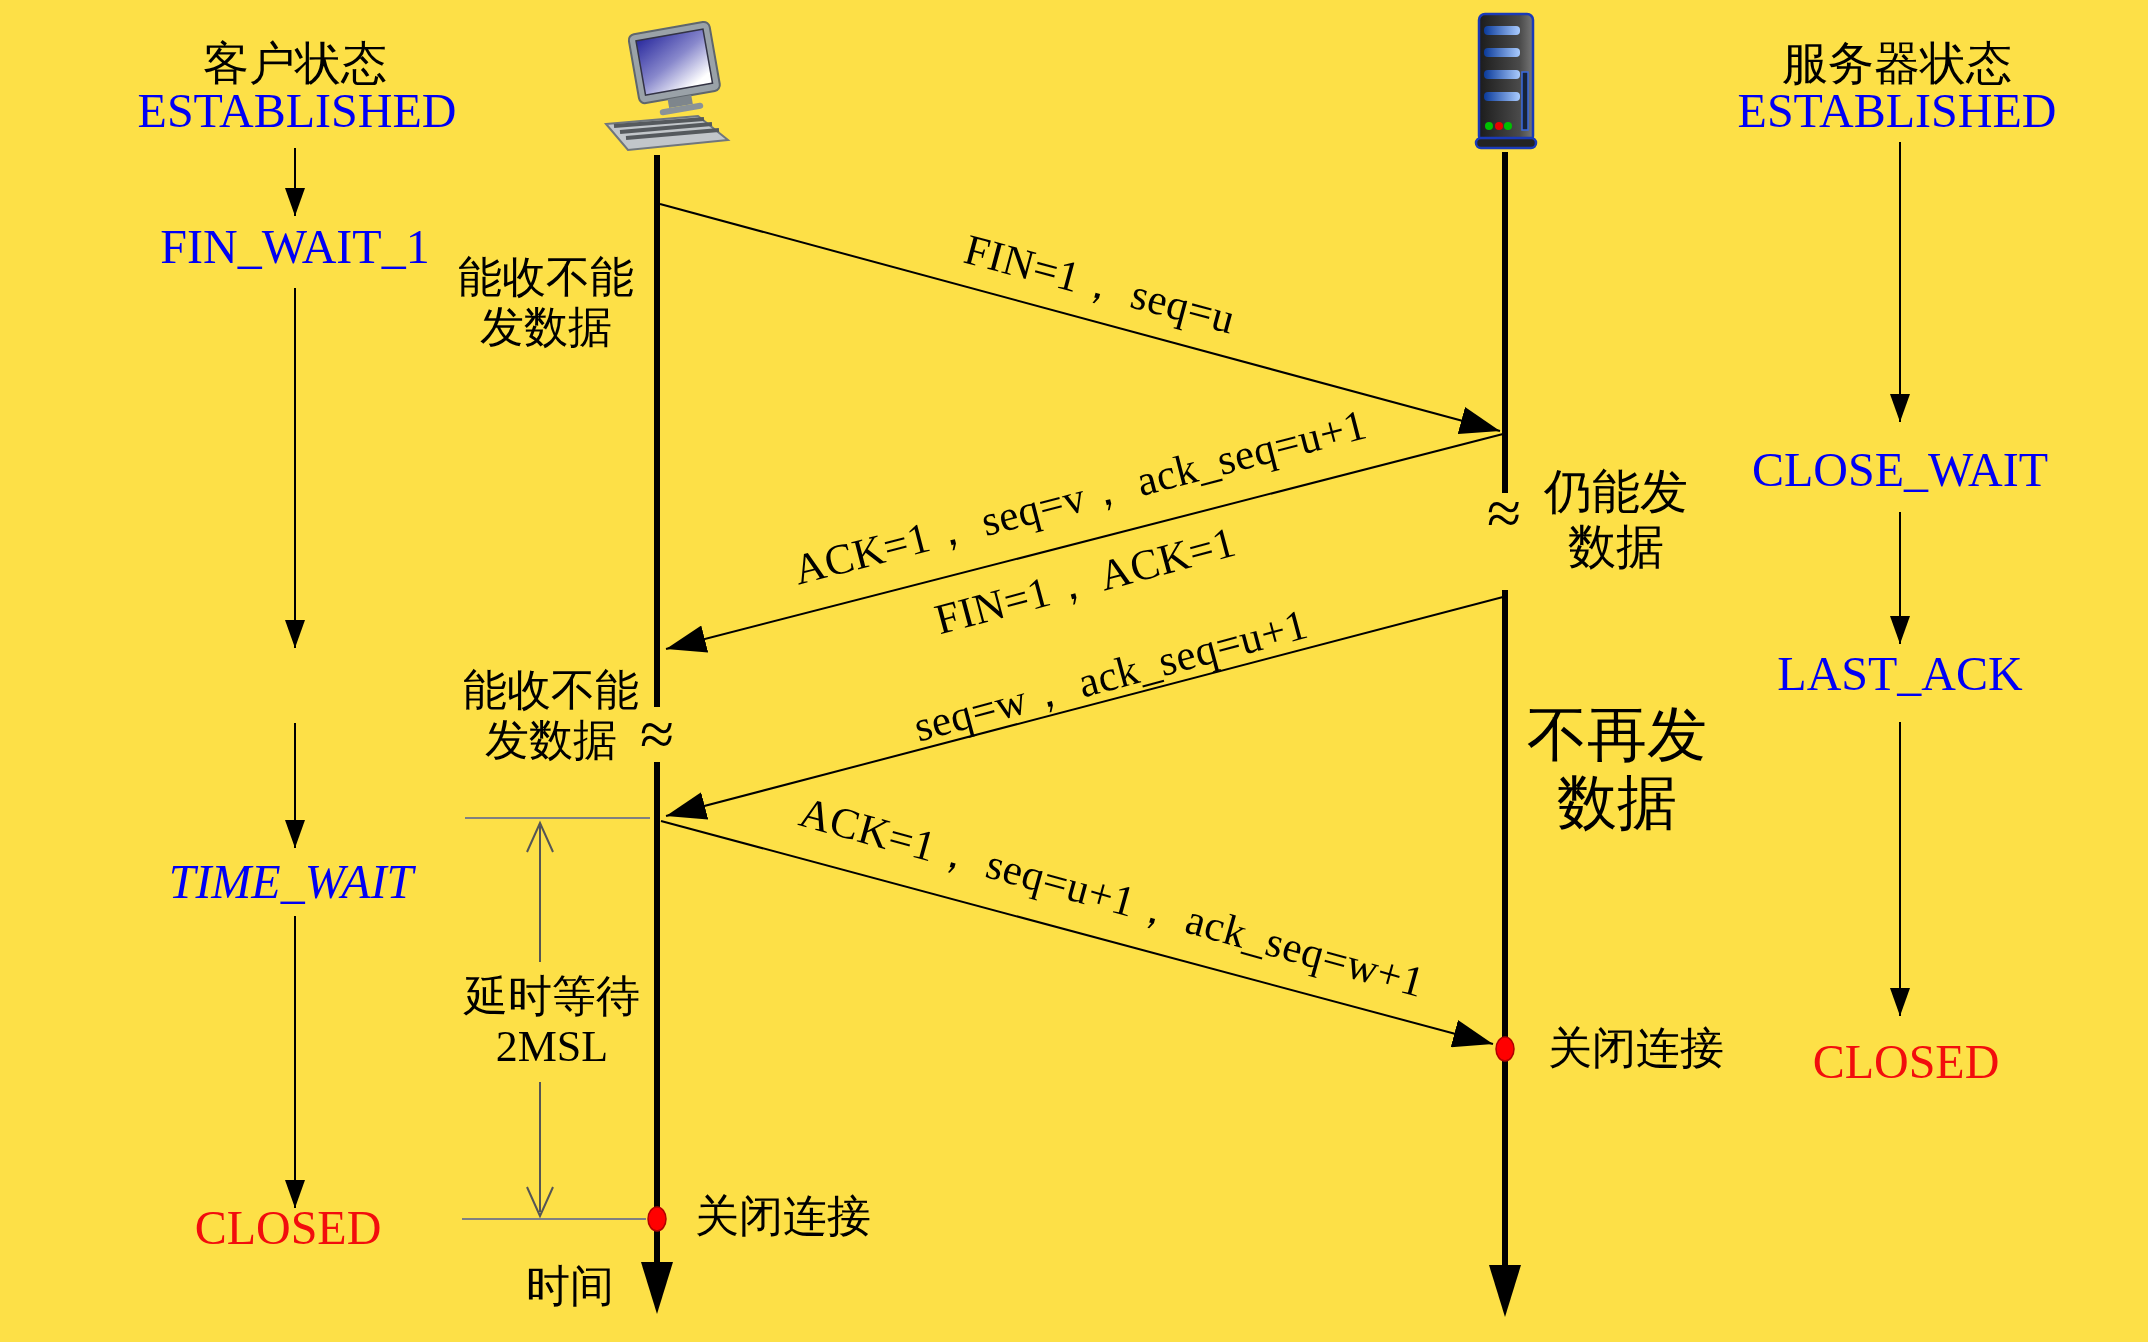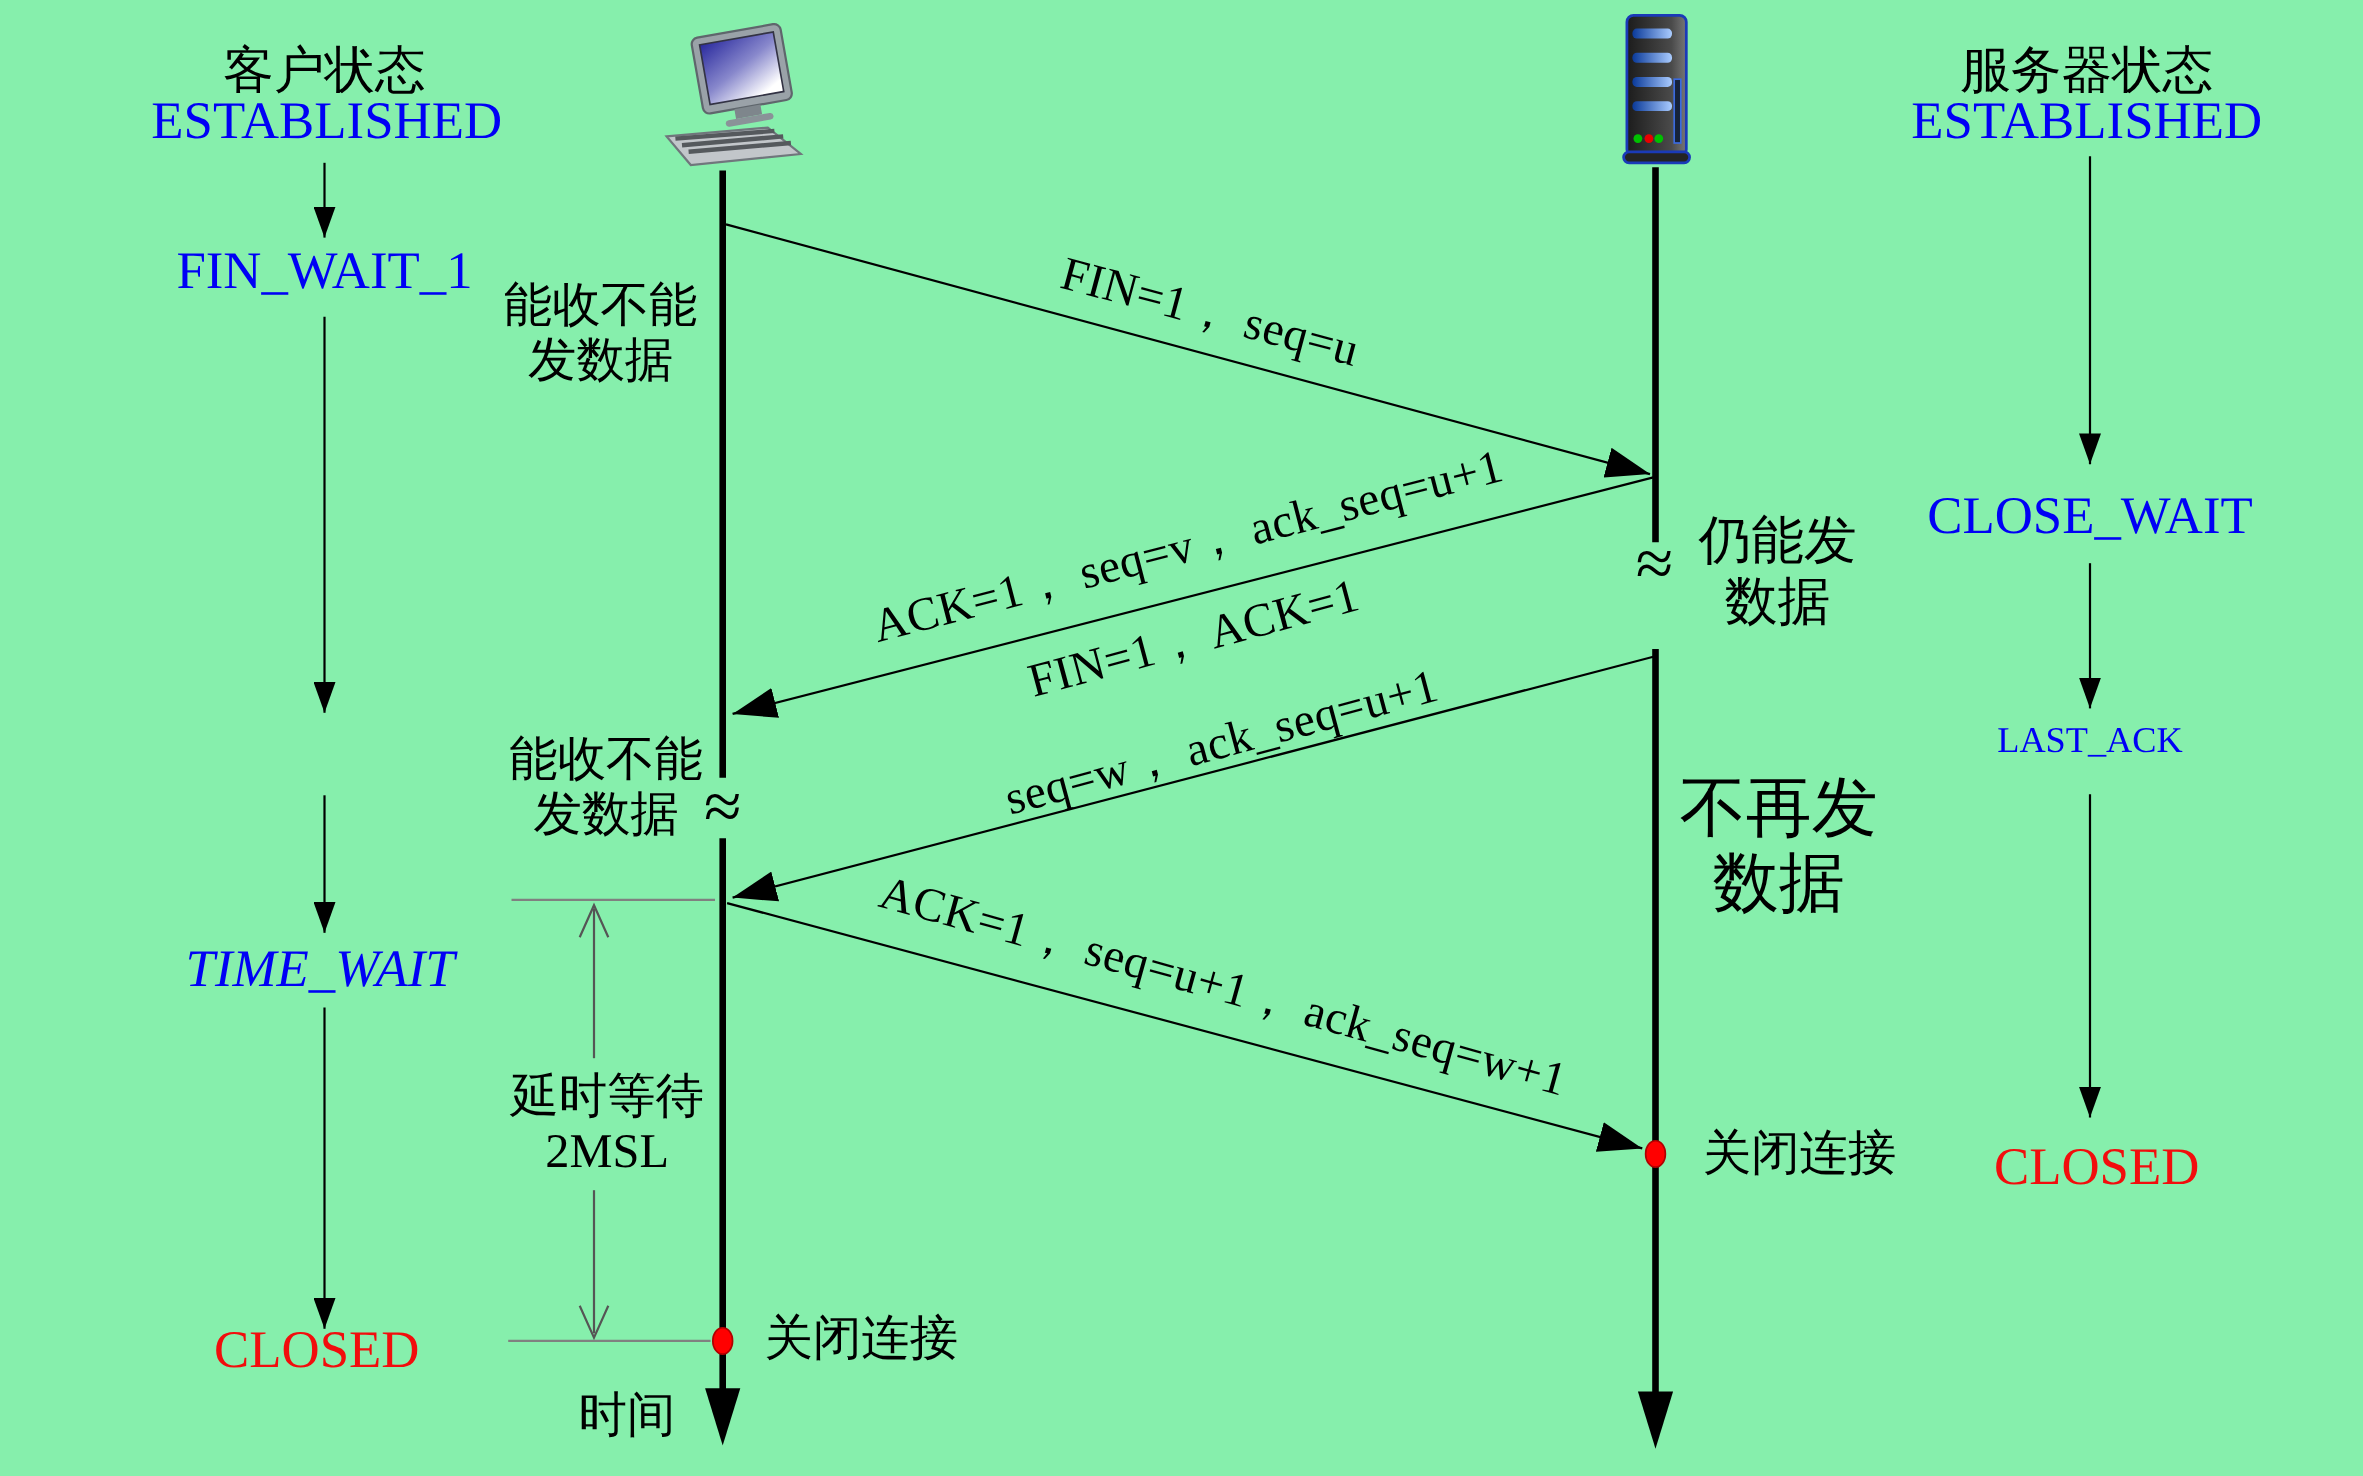--- a/index.html
+++ b/index.html
@@ -1,17 +1,17 @@
 <!DOCTYPE html>
 <html style="--state-blue: #0000f5; --closed-red: #f20d0d; --ink: #000000;"><head>
 <meta charset="utf-8">
 <style>
   html,body{margin:0;padding:0;background:#ffffff;}
   .canvas{
-    position:relative;width:2148px;height:1342px;background:#86efac;overflow:hidden;
+    position:relative;width:2148px;height:1342px;background:#fde047;overflow:hidden;
     font-family:"Liberation Serif","DejaVu Serif",serif;
   }
   .layer{position:absolute;left:0;top:0;}
   .t{
     position:absolute;color:var(--ink,#000);white-space:pre-line;text-align:center;
     line-height:1.14;transform:translate(-50%,-50%);
     font-family:"Liberation Serif","DejaVu Serif",serif;
   }
   .blue{color:var(--state-blue,#0000f5);}
   .red{color:var(--closed-red,#f20d0d);}
@@ -120,21 +120,21 @@
 
   <div class="t" style="left:295px;top:64px;font-size:46px;">客户状态</div>
   <div class="t blue" style="left:297px;top:111px;font-size:48px;">ESTABLISHED</div>
   <div class="t blue" style="left:295px;top:247px;font-size:48px;">FIN_WAIT_1</div>
   <div class="t blue" style="left:291px;top:882px;font-size:48px;font-style:italic;">TIME_WAIT</div>
   <div class="t red" style="left:288px;top:1228px;font-size:48px;">CLOSED</div>
 
   <div class="t" style="left:1897px;top:64px;font-size:46px;">服务器状态</div>
   <div class="t blue" style="left:1897px;top:111px;font-size:48px;">ESTABLISHED</div>
   <div class="t blue" style="left:1900px;top:470px;font-size:48px;">CLOSE_WAIT</div>
-  <div class="t blue" style="left:1900px;top:674px;font-size:33px;">LAST_ACK</div>
+  <div class="t blue" style="left:1900px;top:674px;font-size:48px;">LAST_ACK</div>
   <div class="t red" style="left:1906px;top:1062px;font-size:48px;">CLOSED</div>
 
   <div class="t" style="left:546px;top:303px;font-size:44px;">能收不能
 发数据</div>
   <div class="t" style="left:551px;top:716px;font-size:44px;">能收不能
 发数据</div>
   <div class="t" style="left:1616px;top:520px;font-size:48px;">仍能发
 数据</div>
   <div class="t" style="left:1617px;top:769px;font-size:60px;">不再发
 数据</div>

